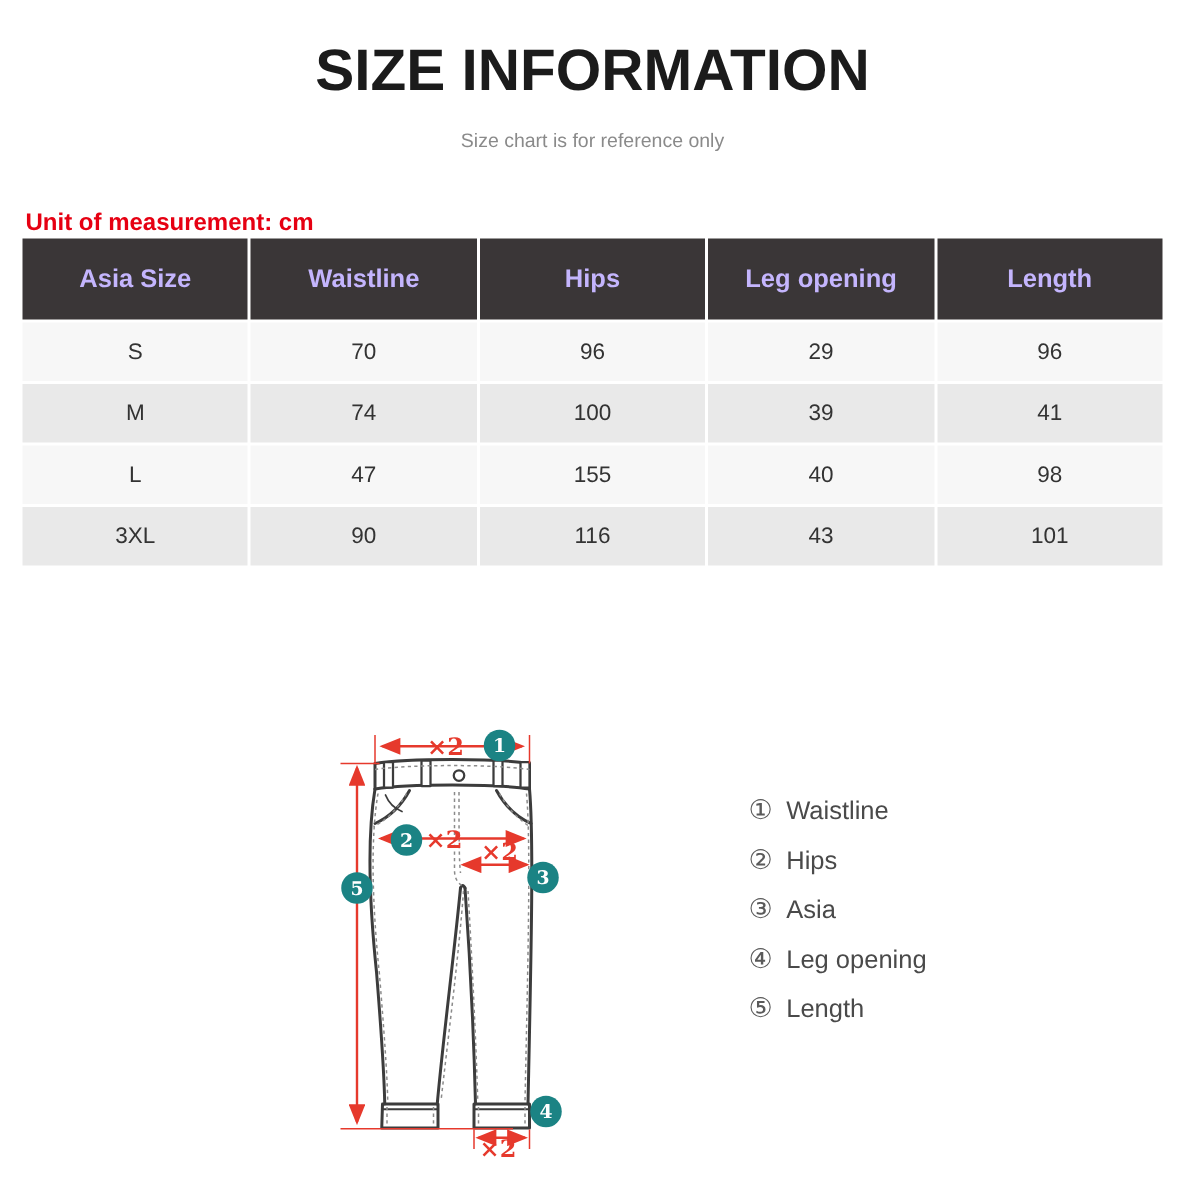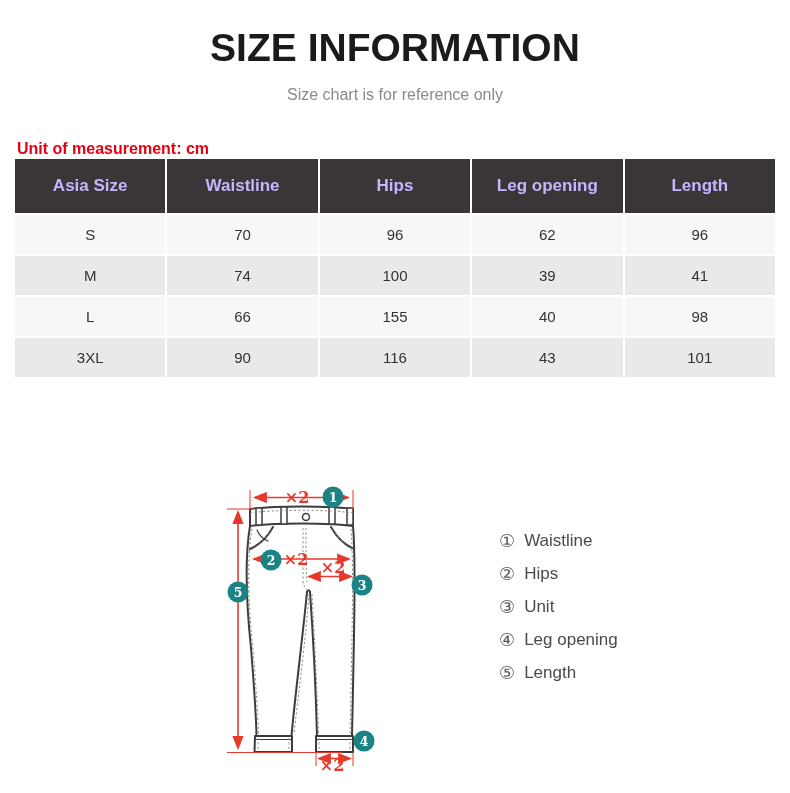--- a/index.html
+++ b/index.html
@@ -6,21 +6,21 @@
   .canvas {
     position:relative; width:790px; height:793px; background:#ffffff;
     font-family:"Liberation Sans", sans-serif; overflow:hidden;
   }
   .title {
     position:absolute; top:26px; left:0; right:0; text-align:center;
     font-size:39px; font-weight:700; color:#1b1b1b; letter-spacing:0px;
   }
   .subtitle {
     position:absolute; top:86px; left:0; right:0; text-align:center;
-    font-size:16px; color:#8a8a8a;
+    font-size:13px; color:#8a8a8a;
   }
   .unit-note {
     position:absolute; top:140px; left:17px;
     font-size:16px; font-weight:700; color:#e60012;
   }
   table.size-table {
     position:absolute; top:157px; left:13px; width:764px;
     border-collapse:separate; border-spacing:2px; table-layout:fixed;
   }
   table.size-table th {
@@ -61,33 +61,33 @@
         <th>Hips</th>
         <th>Leg opening</th>
         <th>Length</th>
       </tr>
     </thead>
     <tbody>
       <tr>
         <td>S</td>
         <td>70</td>
         <td>96</td>
-        <td>62</td>
+        <td>29</td>
         <td>96</td>
       </tr>
       <tr>
         <td>M</td>
         <td>74</td>
         <td>100</td>
         <td>39</td>
         <td>41</td>
       </tr>
       <tr>
         <td>L</td>
-        <td>66</td>
+        <td>47</td>
         <td>155</td>
         <td>40</td>
         <td>98</td>
       </tr>
       <tr>
         <td>3XL</td>
         <td>90</td>
         <td>116</td>
         <td>43</td>
         <td>101</td>
@@ -185,21 +185,21 @@
     <div class="legend-item">
       <span class="legend-symbol">①</span>
       <span class="legend-label">Waistline</span>
     </div>
     <div class="legend-item">
       <span class="legend-symbol">②</span>
       <span class="legend-label">Hips</span>
     </div>
     <div class="legend-item">
       <span class="legend-symbol">③</span>
-      <span class="legend-label">Unit</span>
+      <span class="legend-label">Asia</span>
     </div>
     <div class="legend-item">
       <span class="legend-symbol">④</span>
       <span class="legend-label">Leg opening</span>
     </div>
     <div class="legend-item">
       <span class="legend-symbol">⑤</span>
       <span class="legend-label">Length</span>
     </div>
   </div>

